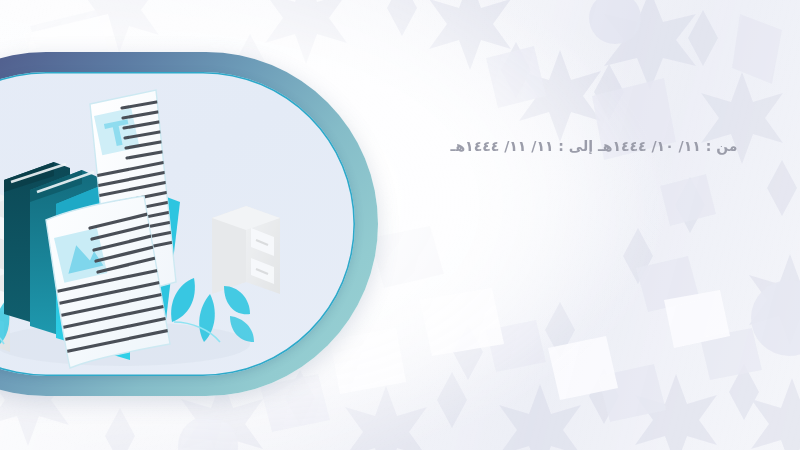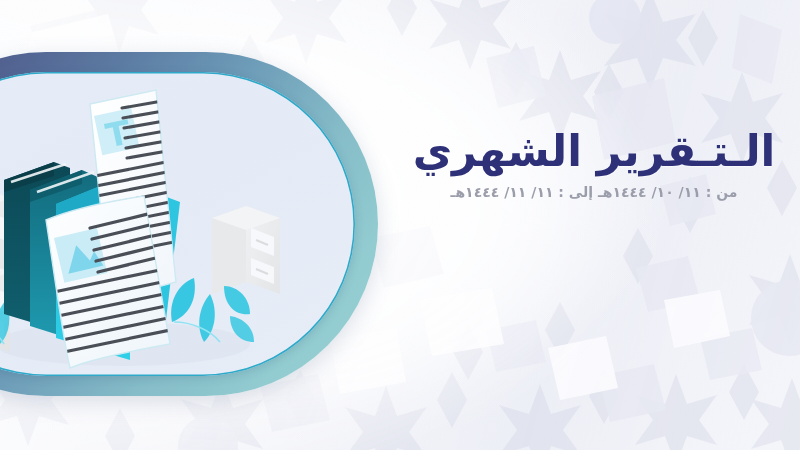--- a/index.html
+++ b/index.html
@@ -356,17 +356,16 @@
               <path d="M170,280 L276,258"></path>
             </g>
           </g>
         </g>
       </svg>
 
     </div>
   </div>
 
   <div class="text-block">
-    <h1 class="title-main">الـتـقرير الشهري</h1>
     <p class="title-dates">من : ١١/ ١٠/ ١٤٤٤هـ  إلى : ١١/ ١١/ ١٤٤٤هـ</p>
   </div>
 
 </div>
 
 </body></html>

